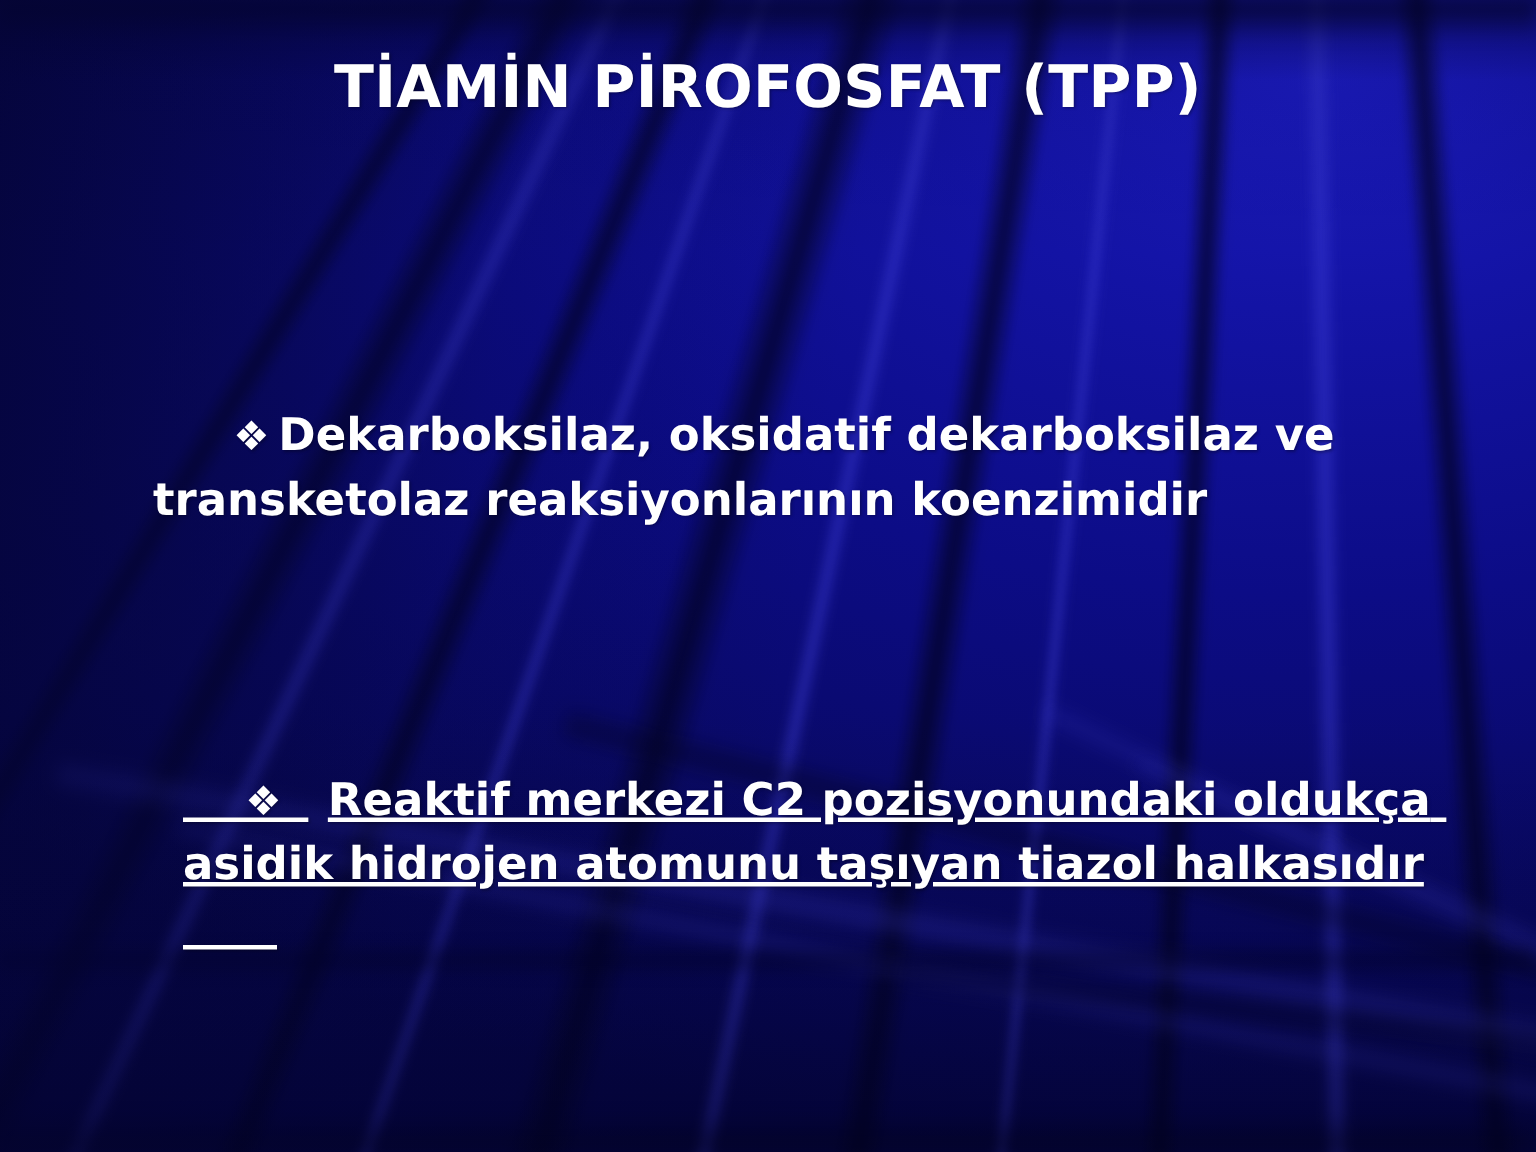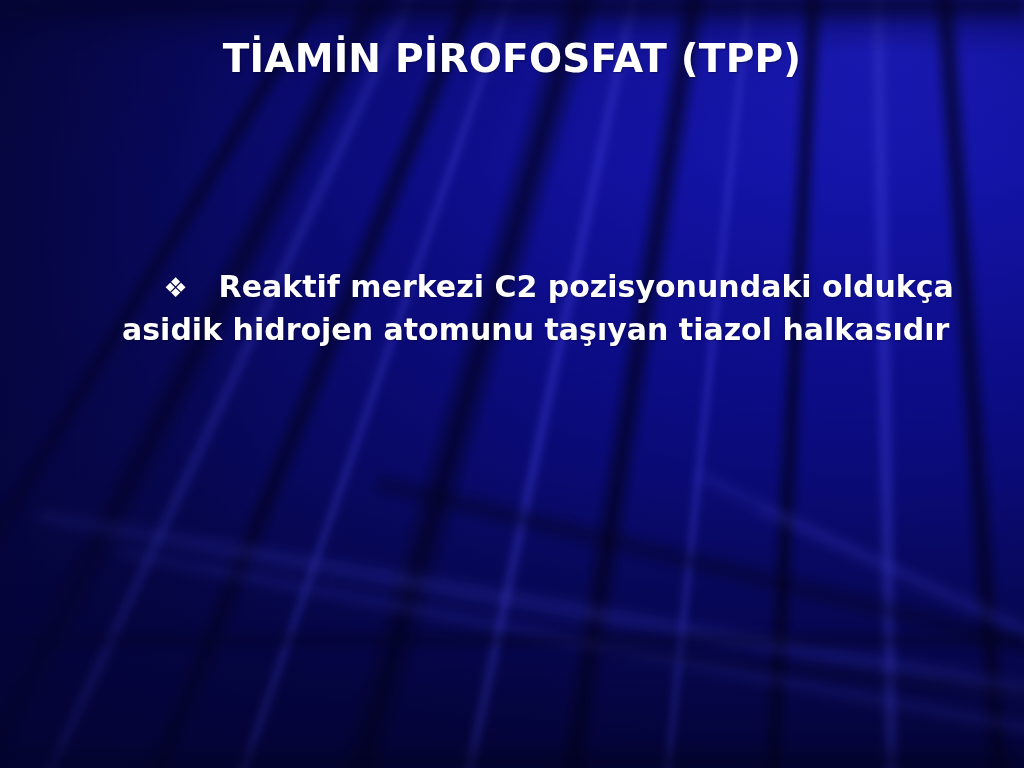--- a/index.html
+++ b/index.html
@@ -169,20 +169,23 @@
   <div class="bg-left"></div>
   <div class="bg-vert"></div>
 
   <div class="content">
 
     <div class="title">TİAMİN PİROFOSFAT (TPP)</div>
 
     <div class="bullets">
 
 
+      <div class="bullet" id="b2" style="padding-left: 30px; text-indent: -30px;">
+        <span class="marker">❖</span><span class="gap"></span><span class="btext">Dekarboksilaz, oksidatif dekarboksilaz ve transketolaz reaksiyonlarının koenzimidir</span>
+      </div>
 
-      <div class="bullet" id="b3" style="padding-left: 50px; text-indent: -42px;">
+      <div class="bullet" id="b3" style="padding-left: 50px; text-indent: -42px; text-decoration: underline;">
         <span class="marker">❖</span><span class="gap"></span><span class="btext">Reaktif merkezi C2 pozisyonundaki oldukça asidik hidrojen atomunu taşıyan tiazol halkasıdır</span>
       </div>
 
     </div>
   </div>
 </div>
 
 </body></html>

